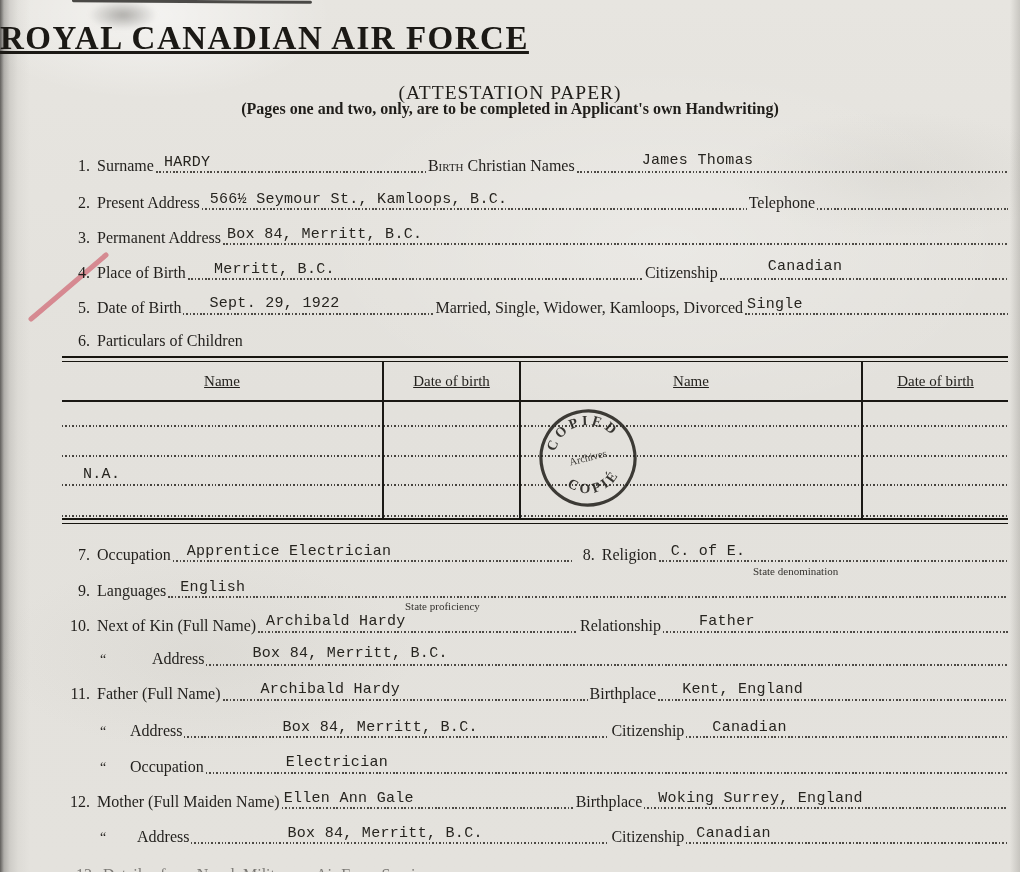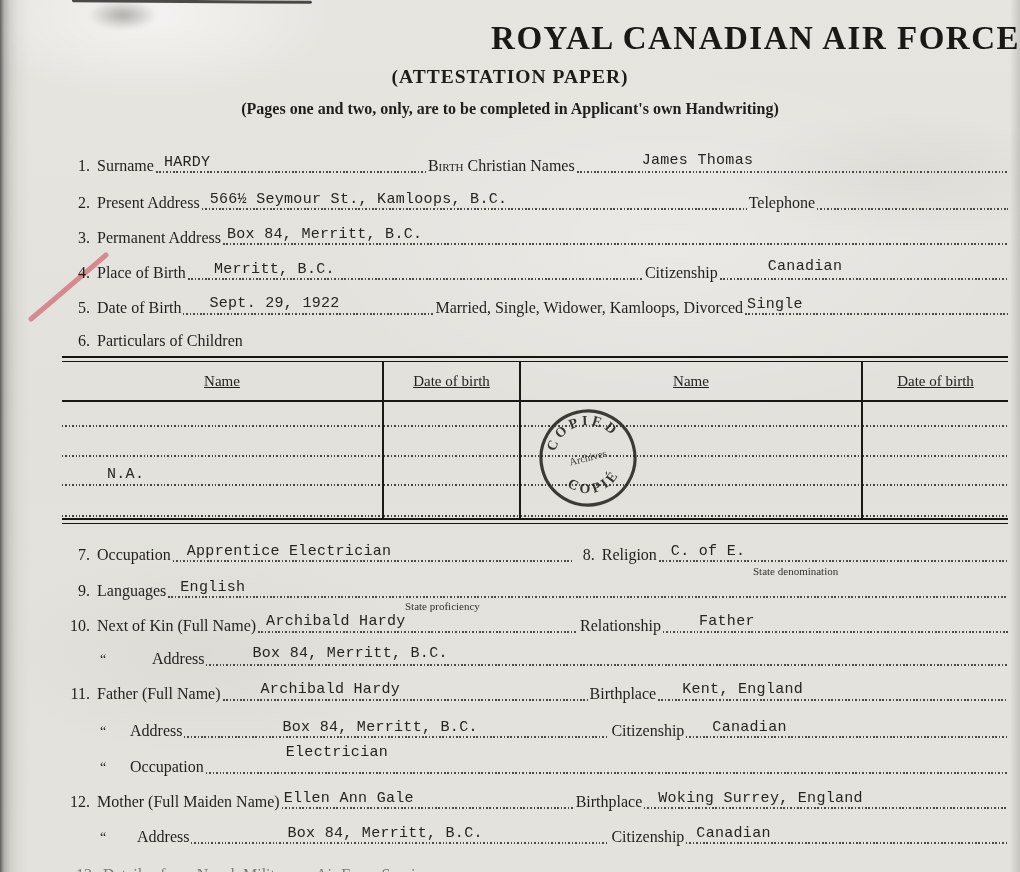--- a/index.html
+++ b/index.html
@@ -16,22 +16,22 @@
   
   .edge-left{position:absolute;left:0;top:0;bottom:0;width:30px;pointer-events:none;
     background:linear-gradient(90deg, rgba(52,50,48,.75) 0px, rgba(90,88,85,.38) 4px, rgba(130,128,123,.22) 10px, rgba(160,158,152,.10) 18px, rgba(0,0,0,0) 30px);}
   .edge-right{position:absolute;right:0;top:0;bottom:0;width:10px;pointer-events:none;
     background:linear-gradient(270deg, rgba(120,118,112,.28), rgba(0,0,0,0));}
   .top-line{position:absolute;left:72px;top:0px;width:240px;height:3px;background:#262422;opacity:.82;border-radius:2px;transform:rotate(.4deg);}
   .smudge{position:absolute;left:88px;top:0px;width:70px;height:30px;border-radius:50%;
     background:radial-gradient(ellipse at center, rgba(108,106,102,.5), rgba(0,0,0,0) 70%);filter:blur(2px);}
   .redmark{position:absolute;left:18px;top:248px;width:104px;height:84px;}
   
-  .title{position:absolute;top:20px;left:0;right:0;text-align:right;font-weight:700;font-size:33px;letter-spacing:1.5px;color:#1b1915;}
-  .subtitle{position:absolute;top:66px;left:0;right:0;text-align:center;font-weight:700;font-size:19.5px;letter-spacing:1px;color:#1f1d19;}
+  .title{position:absolute;top:20px;left:0;right:0;text-align:left;font-weight:700;font-size:33px;letter-spacing:1.5px;color:#1b1915;text-decoration:underline;}
+  .subtitle{position:absolute;top:82px;left:0;right:0;text-align:center;font-weight:400;font-size:19.5px;letter-spacing:1px;color:#1f1d19;}
   .instruction{position:absolute;top:100px;left:0;right:0;text-align:center;font-weight:700;font-size:16px;color:#201e1a;}
   
   .row{position:absolute;left:62px;right:12px;height:27px;display:flex;align-items:flex-end;font-size:16px;white-space:nowrap;}
   .num{flex:none;width:28px;text-align:right;padding-right:5px;padding-bottom:1px;}
   .lbl{flex:none;padding:0 2px 1px 2px;}
   .ditto{flex:none;font-size:14px;padding-bottom:1px;}
   .fill{position:relative;flex:1 1 auto;min-width:0;display:flex;align-items:flex-end;}
   .fill.fixed{flex:none;}
   .fill::after{content:"";position:absolute;left:0;right:0;bottom:3px;height:1.8px;
     background-image:repeating-linear-gradient(to right,#4c4944 0,#4c4944 1.5px,rgba(0,0,0,0) 1.5px,rgba(0,0,0,0) 3.4px);}
@@ -169,21 +169,21 @@
         </div>
       <div class="tc c3">
           <span class="typed"></span>
         </div>
       <div class="tc c4">
           <span class="typed"></span>
         </div>
     </div>
     <div class="tband" style="height:29px">
       <div class="tc c1">
-          <span class="typed" style="margin-left:45px;margin-bottom:4px">N.A.</span>
+          <span class="typed" style="margin-left:21px;margin-bottom:4px">N.A.</span>
         </div>
       <div class="tc c2">
           <span class="typed"></span>
         </div>
       <div class="tc c3">
           <span class="typed"></span>
         </div>
       <div class="tc c4">
           <span class="typed"></span>
         </div>
@@ -280,21 +280,21 @@
     <span class="lbl">Citizenship</span>
     <span class="fill">
         <span class="typed" style="padding-left:26px">Canadian</span>
       </span>
   </div>
 
   <div class="row" style="top:750px">
     <span class="ditto" style="margin-left:38px;width:28px">“</span>
     <span class="lbl">Occupation</span>
     <span class="fill">
-        <span class="typed" style="padding-left:80px;margin-bottom:16px">Electrician</span>
+        <span class="typed" style="padding-left:80px;margin-bottom:6px">Electrician</span>
       </span>
   </div>
 
   <div class="row" style="top:785px">
     <span class="num">12.</span>
     <span class="lbl">Mother (Full Maiden Name)</span>
     <span class="fill fixed" style="width:292px">
         <span class="typed" style="padding-left:2px">Ellen Ann Gale</span>
       </span>
     <span class="lbl">Birthplace</span>

